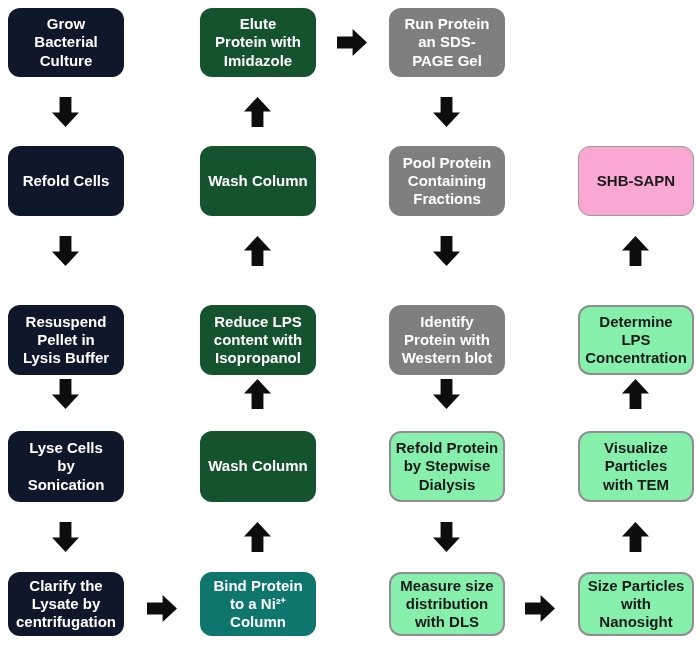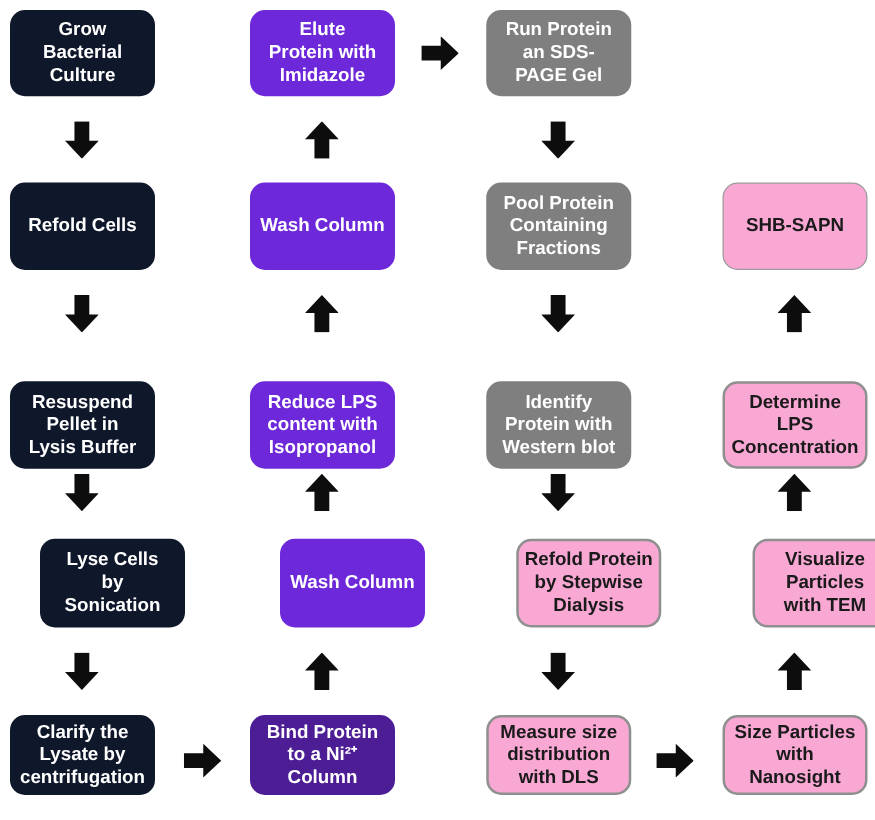--- a/index.html
+++ b/index.html
@@ -22,28 +22,28 @@
     white-space:pre-line;
     box-sizing:border-box;
     padding:2px 4px;
   }
   
   .c1{left:8px;}  .c2{left:200px;} .c3{left:389px;} .c4{left:578px;}
   
   .r1{top:8px;height:69px;}
   .r2{top:146px;height:70px;}
   .r3{top:287px;height:70px;margin-top:18px;}
-  .r4{top:431px;height:71px;margin-left:24px;}
+  .r4{top:431px;height:71px;}
   .r5{top:572px;height:64px;}
   
   .shade-black     {background:#0f172a;color:#ffffff;}
-  .shade-dark      {background:#6d28d9;color:#ffffff;}
-  .shade-slate     {background:#4c1d95;color:#ffffff;}
+  .shade-dark      {background:#14532d;color:#ffffff;}
+  .shade-slate     {background:#0f766e;color:#ffffff;}
   .shade-mid       {background:#7f7f7f;color:#ffffff;}
-  .shade-light     {background:#f9a8d4;color:#1a1a1a;border:2px solid #8f8f8f;}
+  .shade-light     {background:#86efac;color:#1a1a1a;border:2px solid #8f8f8f;}
   .shade-white     {background:#f9a8d4;color:#1a1a1a;border:1.5px solid #9a9a9a;}
   
   .arrow{position:absolute;background:#0d0d0d;}
   .arrow.down{width:27px;height:30px;
     clip-path:polygon(28% 0,72% 0,72% 52%,100% 52%,50% 100%,0 52%,28% 52%);}
   .arrow.up{width:27px;height:30px;
     clip-path:polygon(50% 0,100% 48%,72% 48%,72% 100%,28% 100%,28% 48%,0 48%);}
   .arrow.right{width:30px;height:27px;
     clip-path:polygon(0 28%,52% 28%,52% 0,100% 50%,52% 100%,52% 72%,0 72%);}
   

